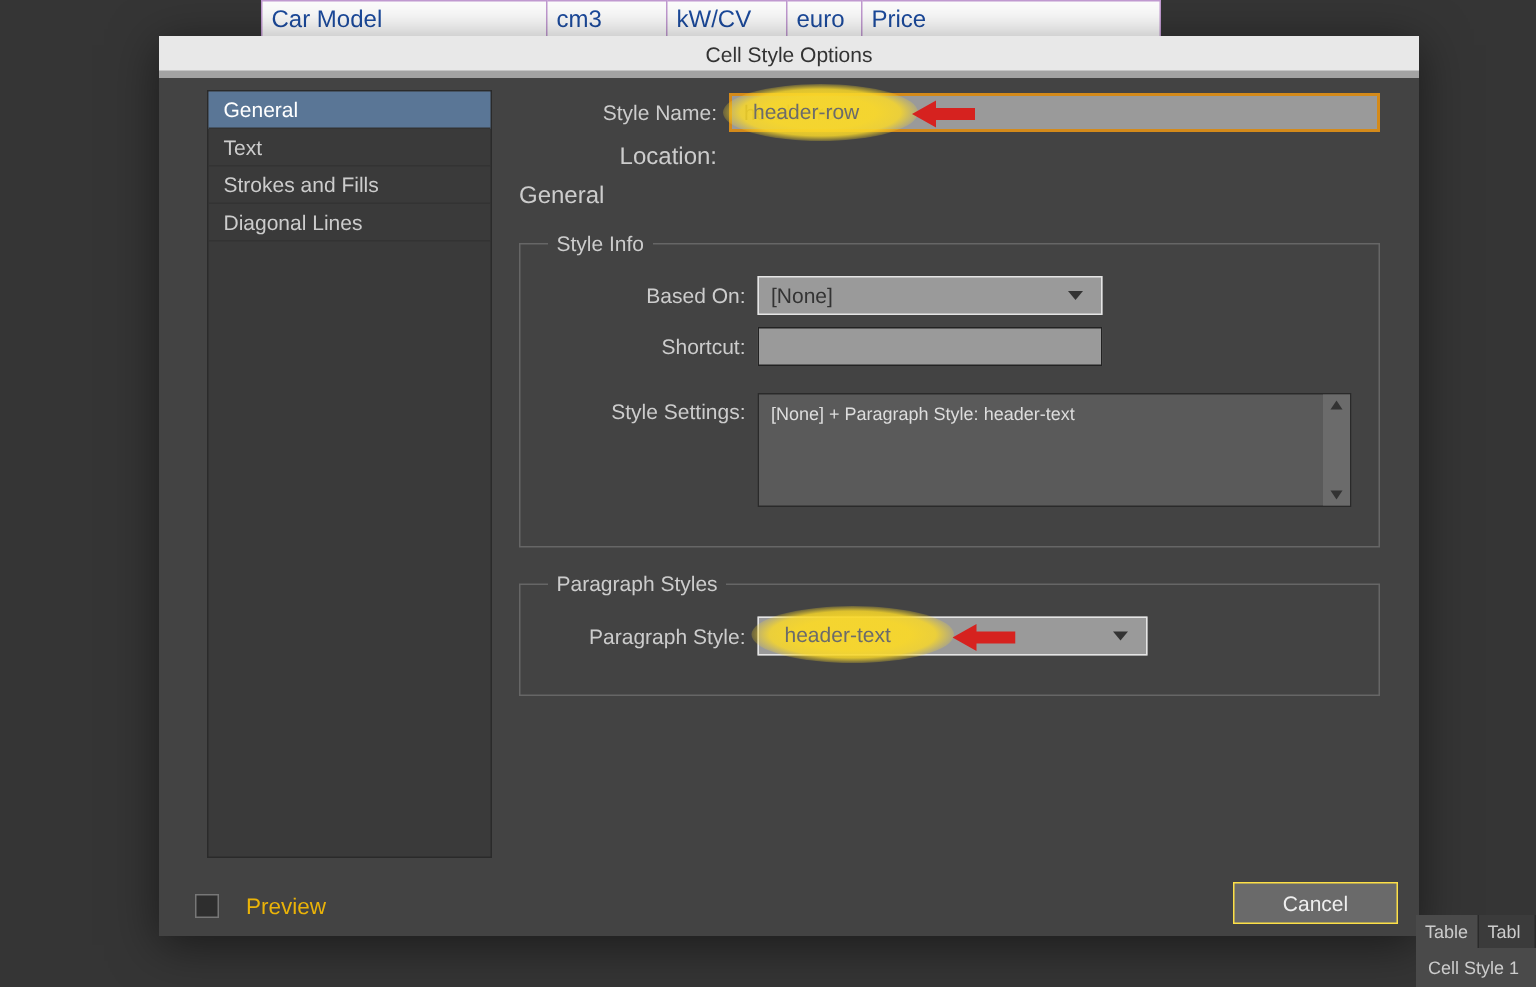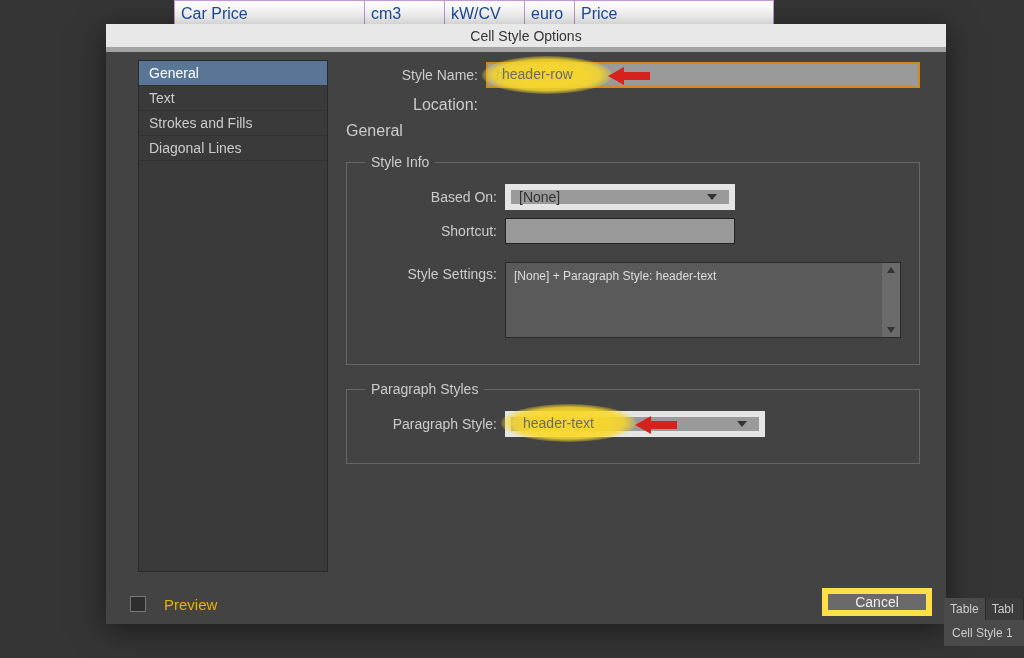--- a/index.html
+++ b/index.html
@@ -117,21 +117,21 @@
   }
   fieldset.group legend {
     color: #ccc;
     font-size: 14px;
     padding: 0 6px;
   }
   .select {
     flex: 0 0 230px;
     height: 26px;
     background: #9a9a9a;
-    border: 6px solid #e5e5e5;
+    border: 1px solid #e5e5e5;
     display: flex;
     align-items: center;
     padding: 0 6px 0 8px;
     color: #333;
     position: relative;
     font-size: 14px;
   }
   .select .chevron {
     margin-left: auto;
     width: 22px; height: 100%;
@@ -196,27 +196,27 @@
   .btn {
     width: 110px;
     height: 28px;
     background: #6a6a6a;
     color: #eee;
     display: flex;
     align-items: center;
     justify-content: center;
     font-size: 14px;
     cursor: default;
-    border: 6px solid #fde047;
+    border: 1px solid #fde047;
   }
   
   .panel-stub {
     position: absolute;
     right: 0;
-    bottom: 12px;
+    bottom: 0;
     width: 80px;
     background: #4a4a4a;
     color: #ccc;
     font-size: 12px;
   }
   .panel-stub .tabs { display: flex; }
   .panel-stub .tab {
     flex: 1;
     padding: 4px 6px;
     background: #3b3b3b;
@@ -225,21 +225,21 @@
   .panel-stub .tab.active { background: #4a4a4a; }
   .panel-stub .body2 { padding: 6px 8px; }
 </style>
 </head>
 <body>
 
 <div class="bg-table">
   <table>
     <tbody>
         <tr>
-      <td style="width:190px">Car Price</td>
+      <td style="width:190px">Car Model</td>
       <td style="width:80px">cm3</td>
       <td style="width:80px">kW/CV</td>
       <td style="width:50px">euro</td>
       <td>Price</td>
     </tr>
   </tbody>
     </table>
 </div>
 
 <div class="dialog">

